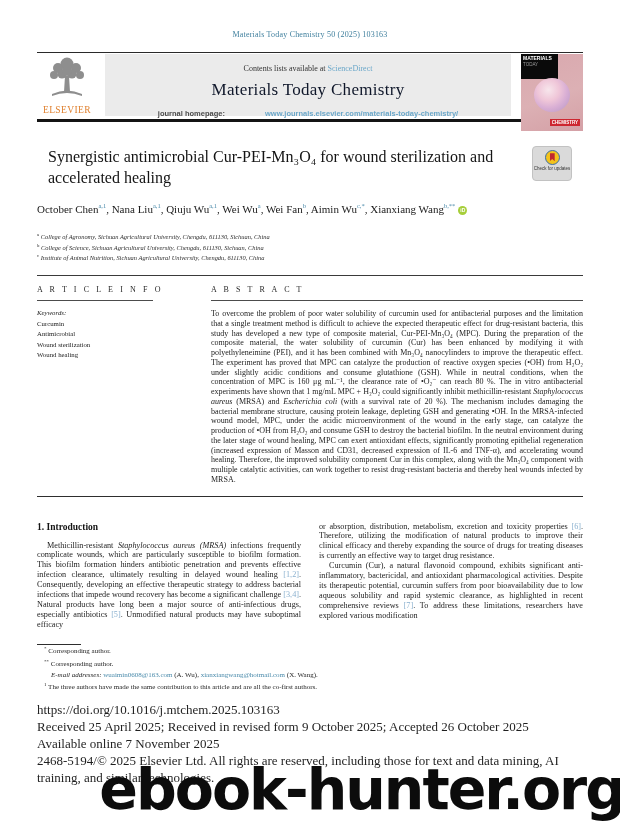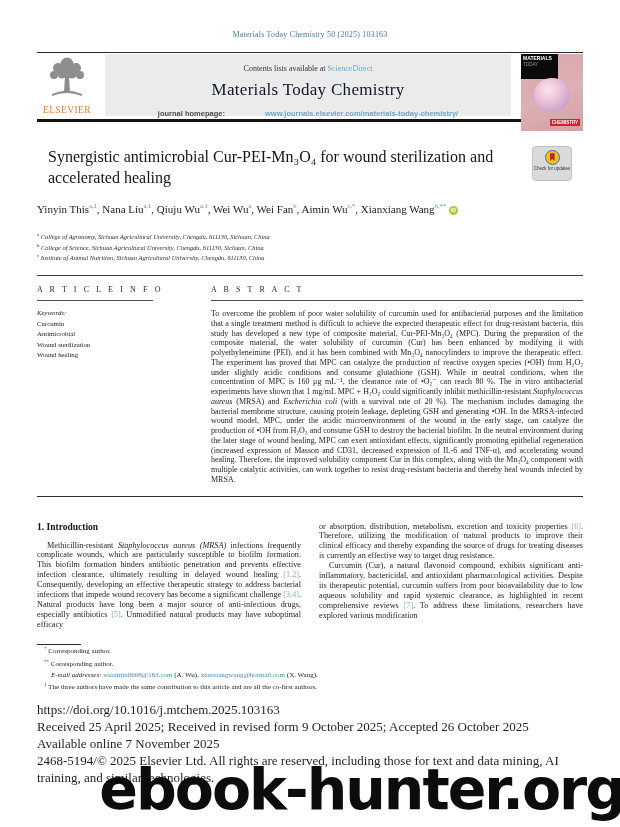--- a/index.html
+++ b/index.html
@@ -153,21 +153,21 @@
         <div class="check-badge">
           <div class="check-circle">
             <div class="check-bookmark"></div>
           </div>
           <div class="check-text">Check for updates</div>
         </div>
       </div>
     </div>
 
     <div class="authors">
-      <span>Yinyin This</span><sup>a,1</sup><span>, </span><span>Nana Liu</span><sup>a,1</sup><span>, </span><span>Qiuju Wu</span><sup>a,1</sup><span>, </span><span>Wei Wu</span><sup>a</sup><span>, </span><span>Wei Fan</span><sup>b</sup><span>, </span><span>Aimin Wu</span><sup>c,*</sup><span>, </span><span>Xianxiang Wang</span><sup>b,**</sup><span class="orcid">iD</span>
+      <span>October Chen</span><sup>a,1</sup><span>, </span><span>Nana Liu</span><sup>a,1</sup><span>, </span><span>Qiuju Wu</span><sup>a,1</sup><span>, </span><span>Wei Wu</span><sup>a</sup><span>, </span><span>Wei Fan</span><sup>b</sup><span>, </span><span>Aimin Wu</span><sup>c,*</sup><span>, </span><span>Xianxiang Wang</span><sup>b,**</sup><span class="orcid">iD</span>
     </div>
 
     <div class="affils">
       <div><sup>a</sup><span> College of Agronomy, Sichuan Agricultural University, Chengdu, 611130, Sichuan, China</span></div>
       <div><sup>b</sup><span> College of Science, Sichuan Agricultural University, Chengdu, 611130, Sichuan, China</span></div>
       <div><sup>c</sup><span> Institute of Animal Nutrition, Sichuan Agricultural University, Chengdu, 611130, China</span></div>
     </div>
 
     <div class="rule-mid"></div>
 

